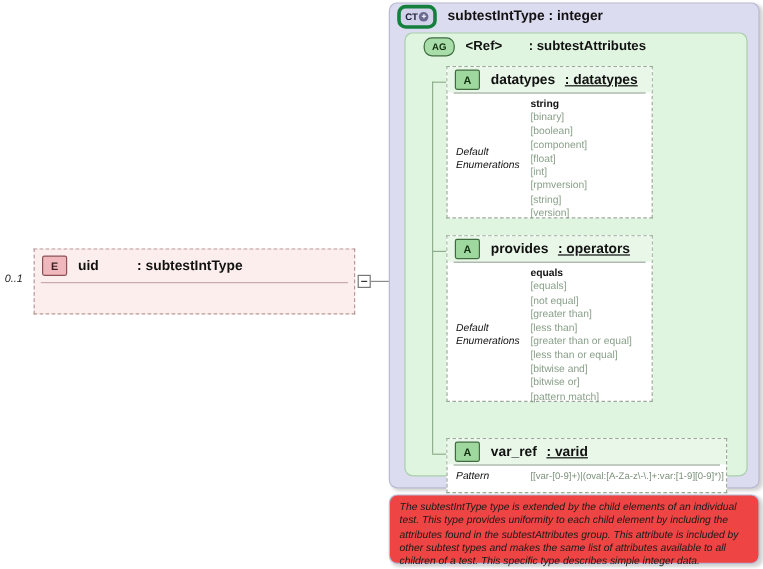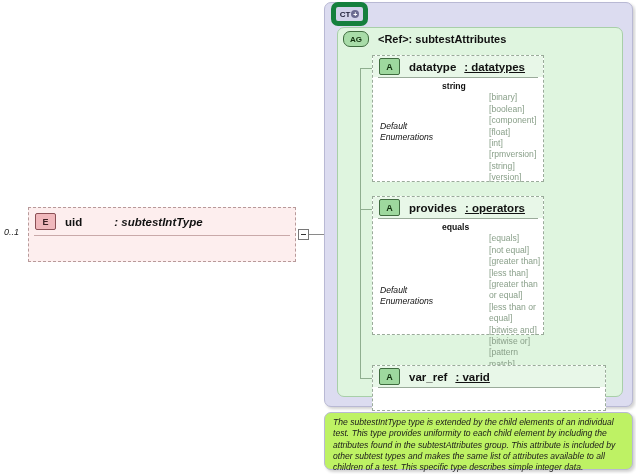--- a/index.html
+++ b/index.html
@@ -51,21 +51,20 @@
     font-size: 11.5px;
     font-weight: bold;
     color: #111;
     margin-left: 9px;
   }
   #element-type {
     font-size: 11.5px;
     font-weight: bold;
     color: #111;
     margin-left: 32px;
-    font-style: italic;
   }
   #element-divider {
     height: 1px;
     background: #c9a9a9;
     margin: 0 5px;
   }
   #element-doc {
     font-size: 8.6px;
     font-style: italic;
     color: #1a1a1a;
@@ -126,21 +125,21 @@
   #ct-header {
     display: flex;
     align-items: center;
     height: 22px;
     padding-left: 6px;
   }
   .badge-ct {
     width: 27px;
     height: 14px;
     background: #d2d2ea;
-    border: 5px solid #15803d;
+    border: 3px solid #15803d;
     border-radius: 7px;
     font-size: 8px;
     font-weight: bold;
     color: #20203a;
     display: flex;
     align-items: center;
     justify-content: center;
     gap: 1px;
     flex: none;
   }
@@ -172,21 +171,21 @@
     height: 370px;
     background: #dff5df;
     border: 1px solid #a8cfa8;
     border-radius: 7px 7px 7px 7px;
     box-sizing: border-box;
   }
   #ag-header {
     display: flex;
     align-items: center;
     height: 22px;
-    padding-left: 5px;
+    padding-left: 15px;
   }
   .badge-ag {
     width: 24px;
     height: 14px;
     background: #a8dca8;
     border: 1px solid #3f6b3f;
     border-radius: 7px;
     font-size: 8px;
     font-weight: bold;
     color: #12300f;
@@ -198,20 +197,21 @@
   #ag-ref {
     font-size: 11px;
     font-weight: bold;
     color: #111;
     margin-left: 9px;
   }
   #ag-type {
     font-size: 11px;
     font-weight: bold;
     color: #111;
+    margin-left: 22px;
   }
 
   
   .tree-line {
     position: absolute;
     background: #8fae8f;
   }
 
   
   .attr-box {
@@ -276,21 +276,20 @@
     font-size: 8.6px;
     line-height: 11.4px;
     color: #111;
   }
   .facet-default {
     font-weight: bold;
     color: #111;
   }
   .facet-enum {
     color: #8aa08a;
-    margin-left: 47px;
   }
   .pattern-row {
     display: flex;
     align-items: baseline;
     padding: 3px 0 4px 7px;
   }
   .pattern-label {
     font-size: 8.6px;
     font-style: italic;
     color: #111;
@@ -304,21 +303,21 @@
     white-space: nowrap;
   }
 
   
   #annotation-box {
     position: absolute;
     left: 324px;
     top: 412px;
     width: 309px;
     height: 58px;
-    background: #bef264;
+    background: #ef4444;
     border: 1px solid #b9b9d4;
     border-radius: 7px;
     box-sizing: border-box;
     box-shadow: 2px 2px 3px rgba(0,0,0,0.18);
     padding: 4px 8px;
   }
   #annotation-text {
     font-size: 8.6px;
     font-style: italic;
     color: #1a1a1a;
@@ -342,39 +341,40 @@
 <div id="connector-box"></div>
 <div id="connector-line"></div>
 
 <div id="ct-container">
 
   <div id="ct-header">
     <span class="badge-ct">
       <span>CT</span>
       <span class="ct-plus">+</span>
     </span>
+    <span id="ct-title">subtestIntType : integer</span>
   </div>
 
   <div id="ag-group">
 
     <div id="ag-header">
       <span class="badge-ag">AG</span>
       <span id="ag-ref">&lt;Ref&gt;</span>
       <span id="ag-type">: subtestAttributes</span>
     </div>
 
     <div class="tree-line" style="left:22px; top:40px; width:1px; height:310px;"></div>
     <div class="tree-line" style="left:22px; top:40px; width:12px; height:1px;"></div>
     <div class="tree-line" style="left:22px; top:181px; width:12px; height:1px;"></div>
     <div class="tree-line" style="left:22px; top:350px; width:12px; height:1px;"></div>
 
     <div class="attr-box" style="left:34px; top:27px; width:172px; height:127px;">
       <div class="attr-header">
         <span class="badge-a">A</span>
-        <span class="attr-name">datatype</span>
+        <span class="attr-name">datatypes</span>
         <span class="attr-type">: datatypes</span>
       </div>
       <div class="attr-divider"></div>
       <div class="attr-body">
         <div class="facet-labels">
           <div>Default</div>
           <div>Enumerations</div>
         </div>
         <div class="facet-values">
           <div class="facet-default">string</div>
@@ -417,20 +417,24 @@
       </div>
     </div>
 
     <div class="attr-box" style="left:34px; top:337px; width:234px; height:46px;">
       <div class="attr-header">
         <span class="badge-a">A</span>
         <span class="attr-name">var_ref</span>
         <span class="attr-type">: varid</span>
       </div>
       <div class="attr-divider"></div>
+      <div class="pattern-row">
+        <span class="pattern-label">Pattern</span>
+        <span class="pattern-value">[[var-[0-9]+)|(oval:[A-Za-z\-\.]+:var:[1-9][0-9]*)]</span>
+      </div>
     </div>
 
   </div>
 </div>
 
 <div id="annotation-box">
   <div id="annotation-text">The subtestIntType type is extended by the child elements of an individual test.  This type provides uniformity to each child element by including the attributes found in the subtestAttributes group.  This attribute is included by other subtest types and makes the same list of attributes available to all children of a test.  This specific type describes simple integer data.</div>
 </div>
 
 </body></html>

